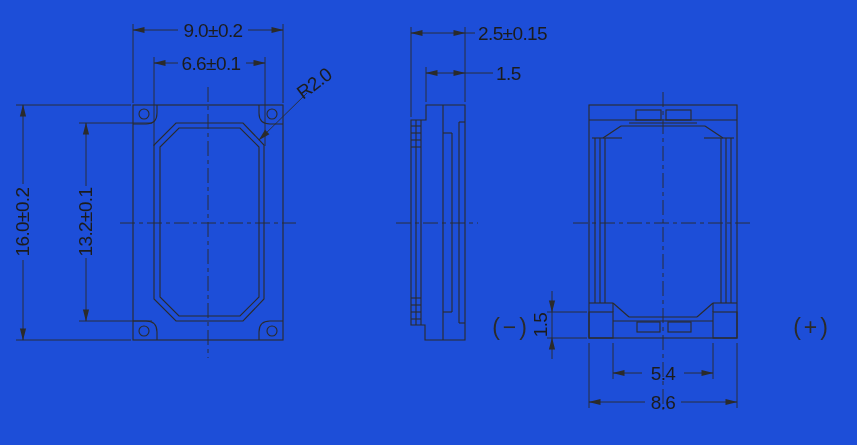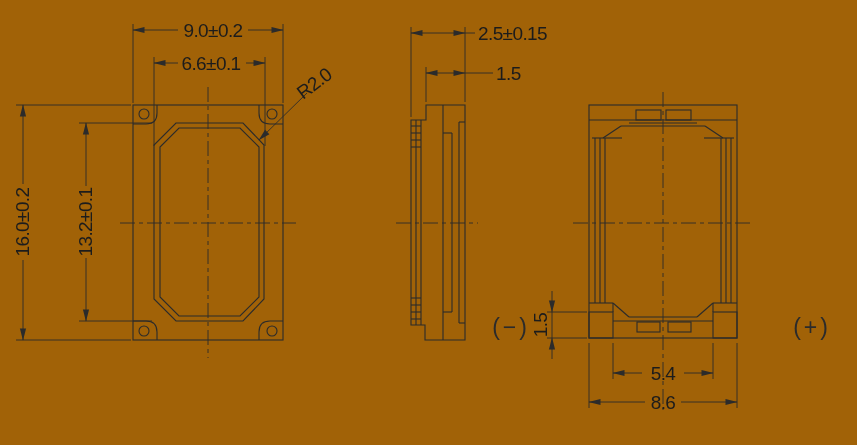--- a/index.html
+++ b/index.html
@@ -1,16 +1,16 @@
 <!DOCTYPE html>
 <html><head>
 <meta charset="utf-8">
 <style>
   html,body{margin:0;padding:0;background:#ffffff;}
-  #stage{position:relative;width:857px;height:445px;background:#a16207;overflow:hidden;}
+  #stage{position:relative;width:857px;height:445px;background:#1d4ed8;overflow:hidden;}
   svg{display:block;}
   svg text{font-family:"Liberation Sans",sans-serif;font-size:19px;fill:#1c1c1c;letter-spacing:-0.6px;}
   svg text.rot{letter-spacing:-0.6px;}
   svg text.polarity{font-size:23px;letter-spacing:3px;fill:#2b2b2b;}
   .ln path,.ln line,.ln rect,.ln circle,.ln polyline{fill:none;stroke:#2b2b2b;stroke-width:1.1;stroke-linecap:butt;stroke-linejoin:miter;}
   .thin{stroke-width:0.9 !important;}
   .cl{stroke-width:0.9 !important;stroke-dasharray:15 4 4 4;}
 </style>
 </head>
 <body>

